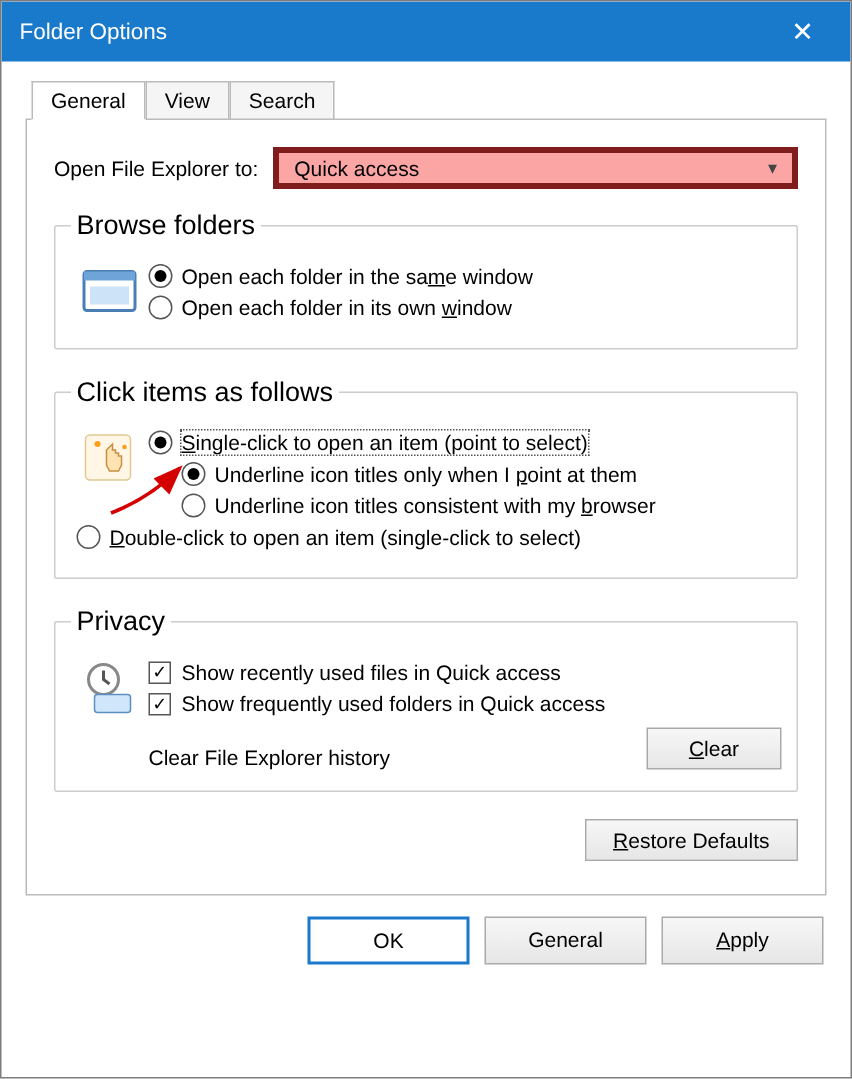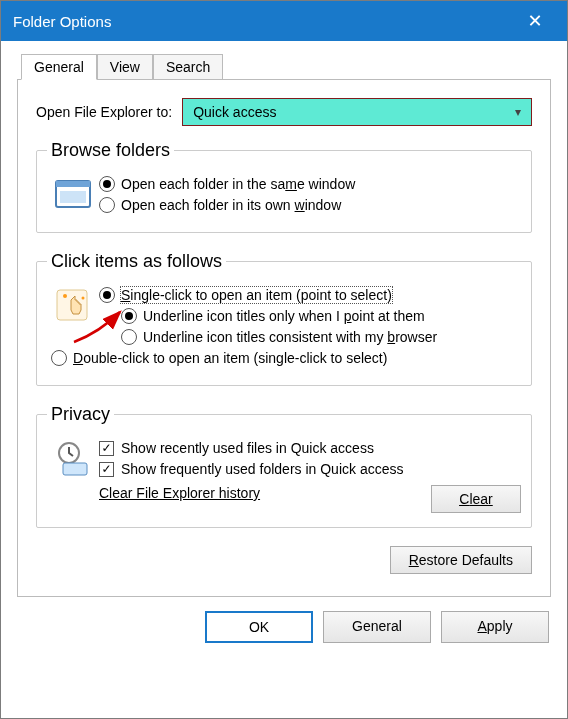--- a/index.html
+++ b/index.html
@@ -8,36 +8,36 @@
 .titlebar .title { flex:1; }
 .titlebar .close { width:40px; text-align:center; font-size:18px; cursor:pointer; font-weight:300; }
 .content { padding:12px 16px 0 16px; }
 .tabs { display:flex; padding-left:4px; }
 .tab { padding:4px 12px; font-size:14px; border:1px solid #bbb; background:#fff; border-bottom:none; position:relative; top:1px; cursor:pointer; }
 .tab:not(.active){ background:#f5f5f5; }
 .tab.active { background:#fff; z-index:2; border-bottom:1px solid #fff; }
 .tab-panel { border:1px solid #bbb; padding:18px 18px 22px 18px; position:relative; }
 .row1 { display:flex; align-items:center; margin-bottom:14px; }
 .row1 label { font-size:14px; margin-right:10px; }
-.dropdown { flex:1; display:flex; align-items:center; background:#5eead4; border:1px solid #7f1d1d; height:28px; padding:0 10px; font-size:14px; cursor:pointer; }
+.dropdown { flex:1; display:flex; align-items:center; background:#fca5a5; border:4px solid #7f1d1d; height:28px; padding:0 10px; font-size:14px; cursor:pointer; }
 .dropdown span.chev { margin-left:auto; color:#444; font-size:12px; }
 fieldset { border:1px solid #ccc; border-radius:2px; margin:0 0 18px 0; padding:10px 10px 14px 10px; }
 legend { font-size:18px; padding:0 4px; }
 .grouprow { display:flex; align-items:flex-start; }
 .groupicon { width:40px; height:40px; margin:4px 6px 0 6px; flex-shrink:0; }
 .opts { flex:1; }
 .radio, .check { display:flex; align-items:center; margin:5px 0; font-size:14px; }
 .radio .r { width:16px; height:16px; border-radius:50%; border:1.5px solid #555; margin-right:6px; display:flex; align-items:center; justify-content:center; cursor:pointer; }
 .radio .r.sel::after{ content:""; width:8px; height:8px; border-radius:50%; background:#000; }
 .radio.focus .lbl { outline:1px dotted #555; outline-offset:0px; }
 .check .c { width:15px; height:15px; border:1.5px solid #555; margin-right:7px; display:flex; align-items:center; justify-content:center; cursor:pointer; font-size:12px; line-height:1; color:#000; }
 .check .c.sel::after{ content:"✓"; }
 .sub { margin-left:22px; }
 .u { text-decoration:underline; }
-.clearrow { display:flex; align-items:flex-start; margin-top:8px; padding-left:0px;text-decoration:underline; }
+.clearrow { display:flex; align-items:flex-end; margin-top:8px; padding-left:0px; }
 .clearrow .lbltxt { font-size:14px; flex:1; }
 .btn { border:1px solid #aaa; background:linear-gradient(#f7f7f7,#e6e6e6); padding:5px 18px; font-size:14px; cursor:pointer; min-width:90px; text-align:center; }
 .btnrow { display:flex; justify-content:flex-end; margin-top:12px; }
 .footer { display:flex; justify-content:flex-end; gap:10px; padding:14px 18px 18px 18px; }
 .footer .btn { min-width:108px; padding:6px 0; }
 .footer .btn.primary { border:2px solid #1979ca; background:#fff; }
 svg.arrow { position:absolute; left:70px; top:306px; pointer-events:none; }
 </style>
 </head>
 <body>

